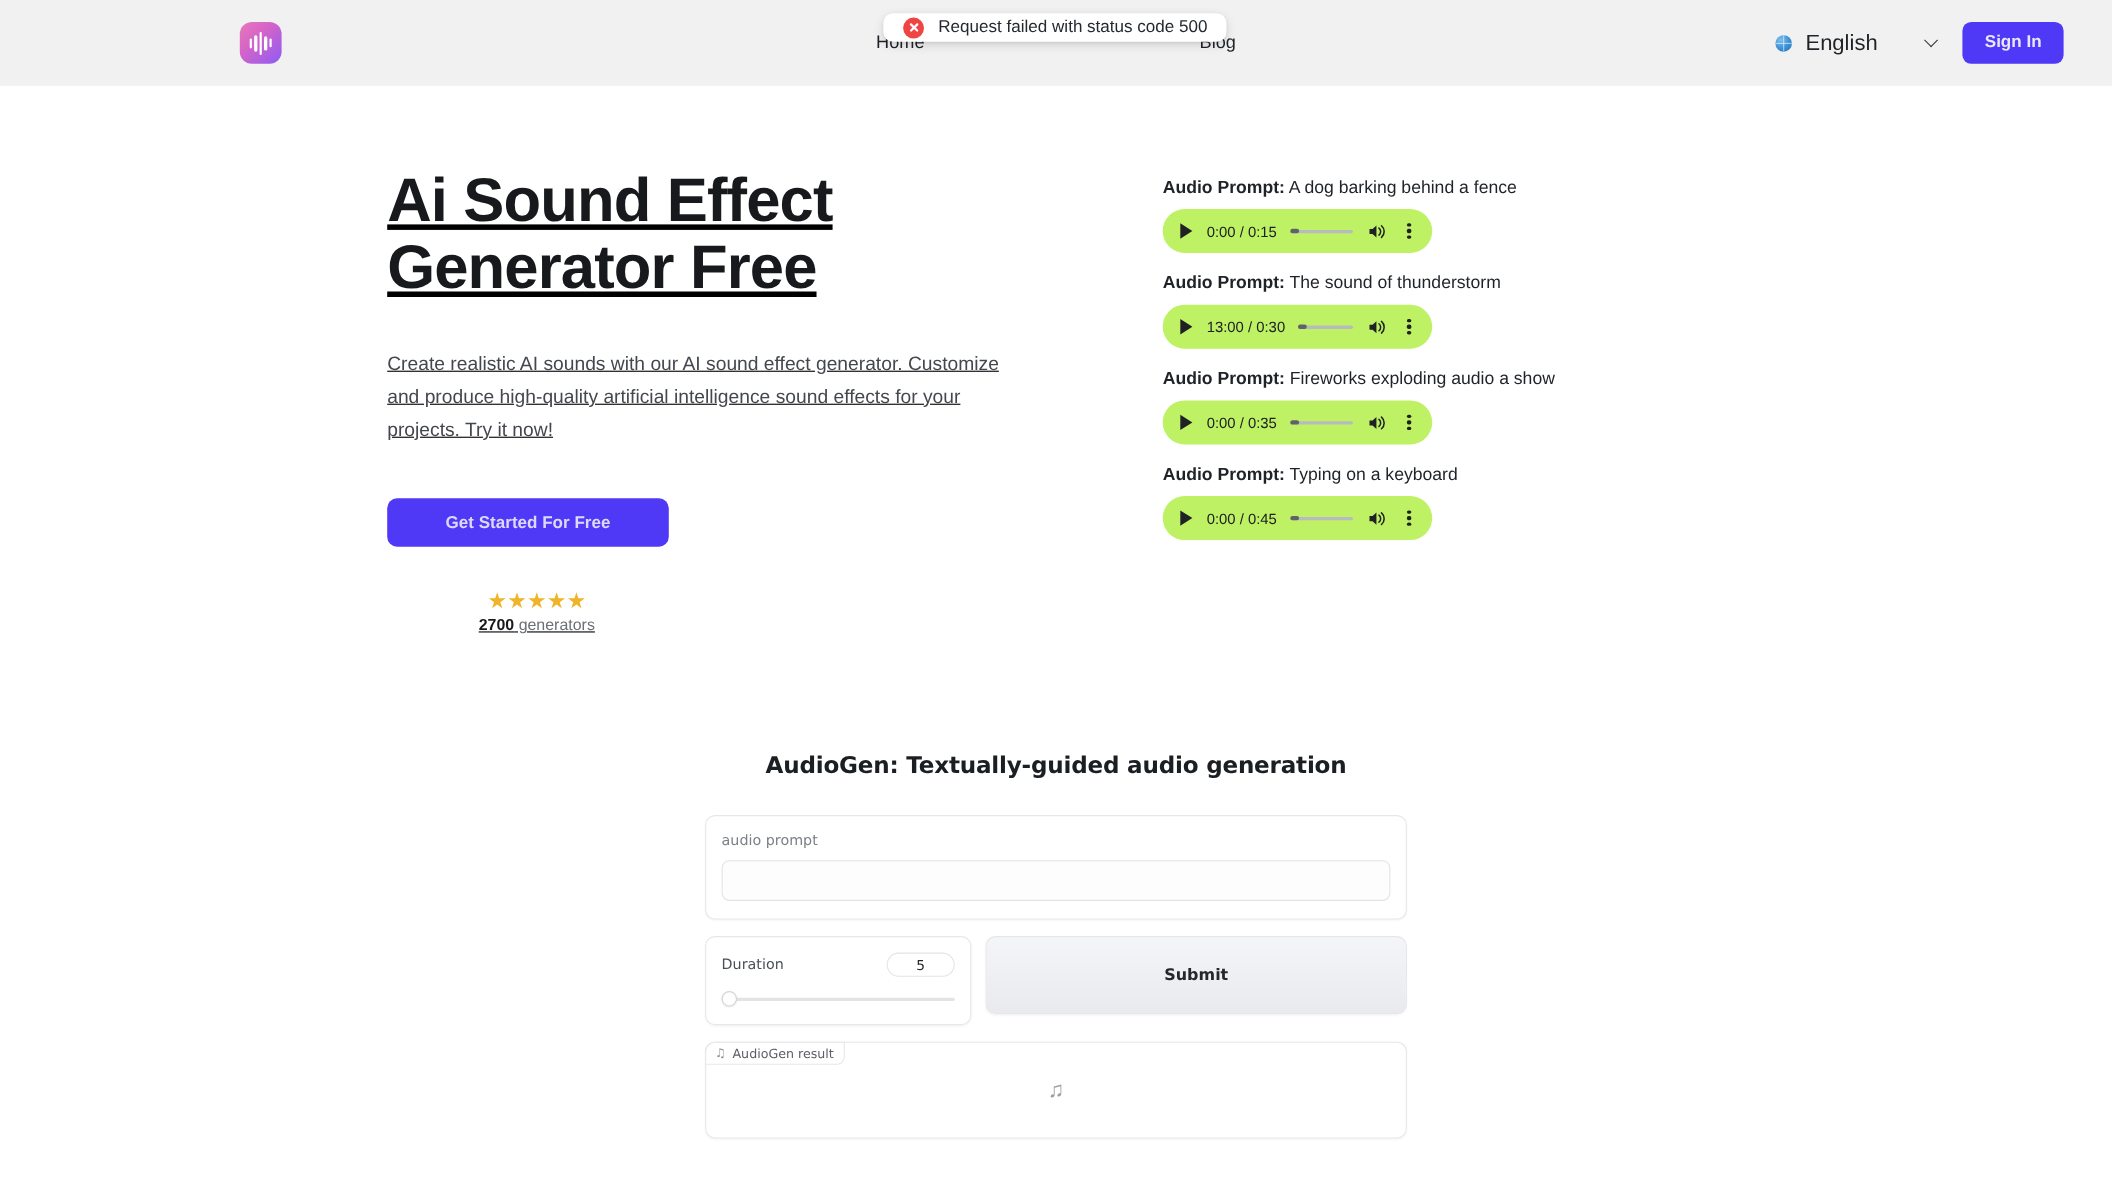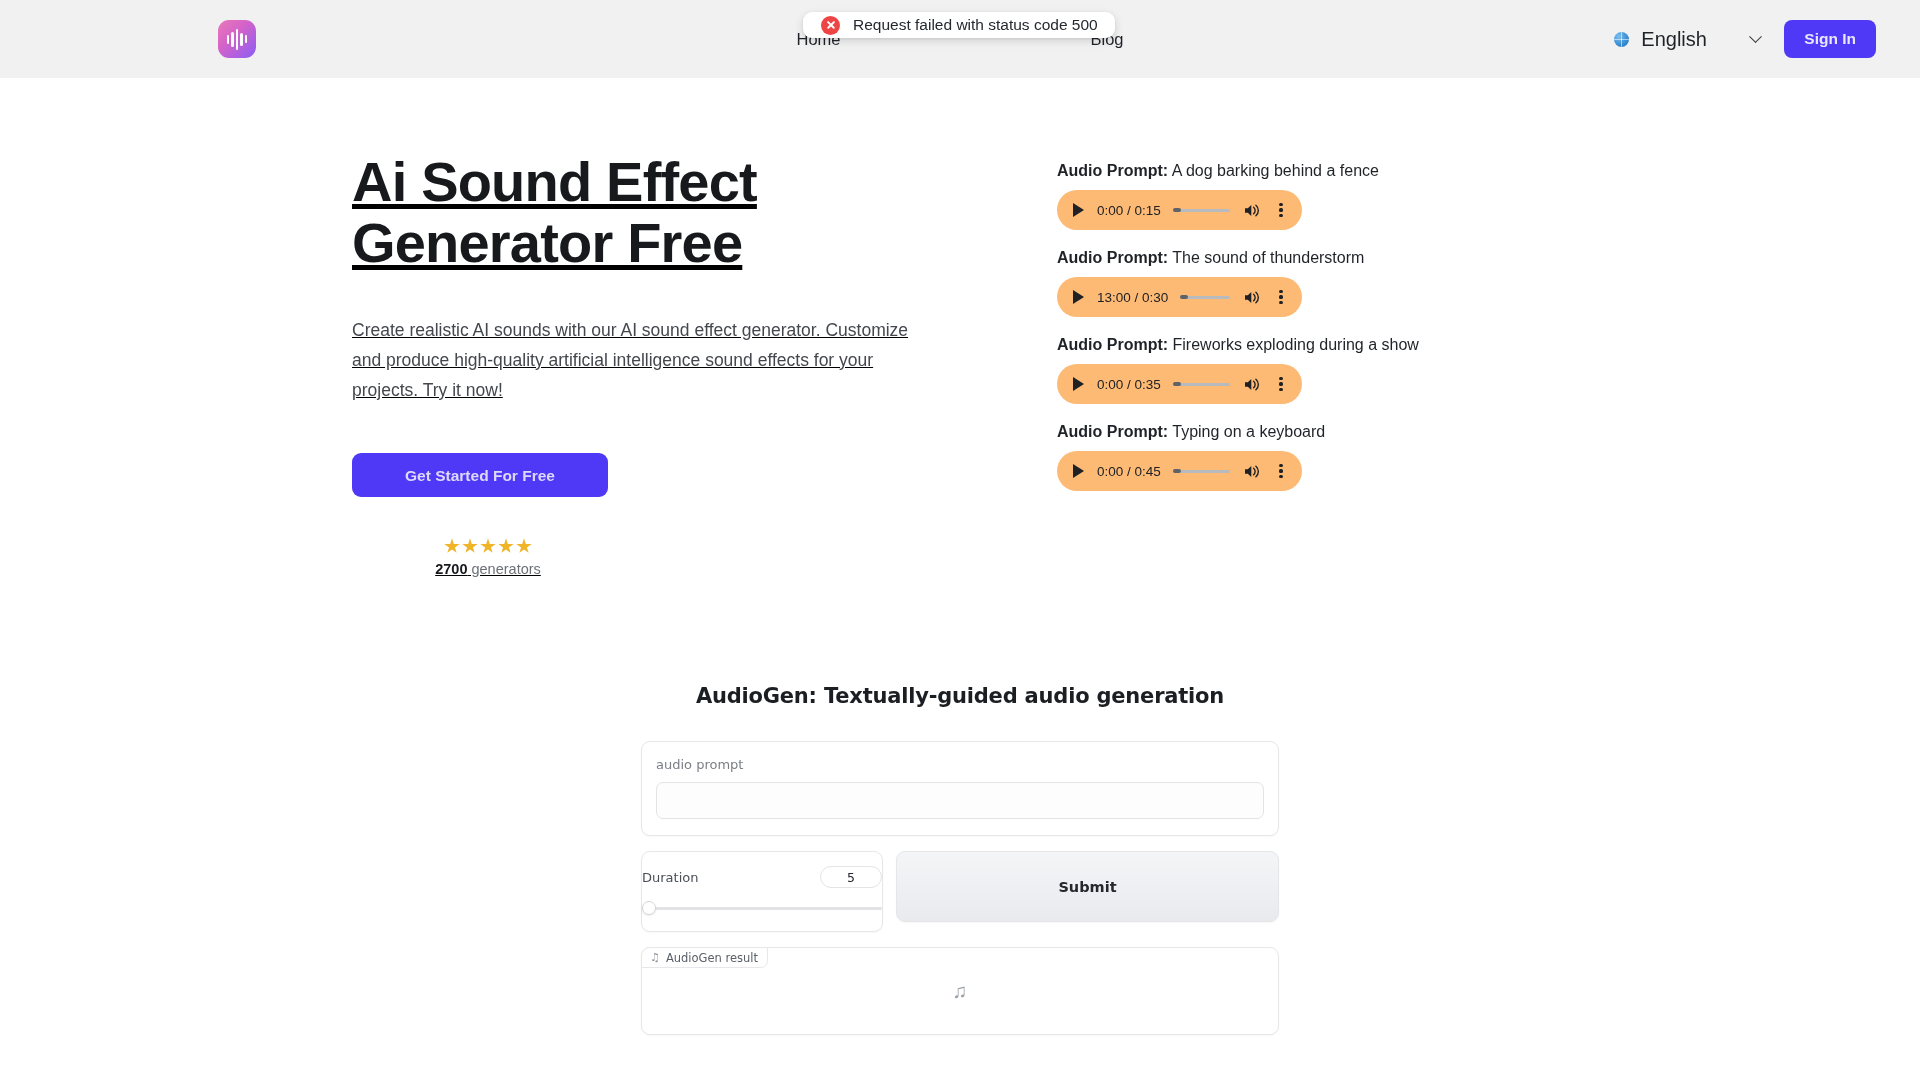--- a/index.html
+++ b/index.html
@@ -241,21 +241,21 @@
     font-size: 16px;
     color: #1f2328;
     margin-bottom: 11px;
     line-height: 1;
   }
   .sample-label b { font-weight: bold; }
 
   .audio-player {
     width: 245px;
     height: 40px;
-    background: #fdba74;
+    background: #bef264;
     border-radius: 20px;
     display: flex;
     align-items: center;
     padding: 0 11px 0 16px;
     gap: 0;
   }
   .ap-play {
     width: 0; height: 0;
     border-left: 11px solid #202124;
     border-top: 7px solid transparent;
@@ -359,21 +359,21 @@
     display: block;
   }
 
   .row-2 {
     margin-top: 15px;
     display: flex;
     gap: 13px;
   }
   .duration-card {
     width: 242px;
-    padding: 14px 0 16px;
+    padding: 14px 14px 16px;
     flex: 0 0 auto;
   }
   .dur-top {
     display: flex;
     align-items: center;
     justify-content: space-between;
   }
   .dur-label {
     font-size: 13px;
     color: #4b4f56;
@@ -561,21 +561,21 @@
         <span class="ap-menu">
             <span></span>
             <span></span>
             <span></span>
           </span>
       </div>
     </div>
 
     <div class="sample">
       <div class="sample-label">
-        <b>Audio Prompt:</b><span> Fireworks exploding during a show</span>
+        <b>Audio Prompt:</b><span> Fireworks exploding audio a show</span>
       </div>
       <div class="audio-player">
         <span class="ap-play"></span>
         <span class="ap-time">0:00 / 0:35</span>
         <span class="ap-bar"></span>
         <span class="ap-vol">
           <svg width="17" height="15" viewBox="0 0 17 15">
               <path d="M1 5.2h2.8L7.3 2v11L3.8 9.8H1z" fill="#202124"></path>
               <path d="M9.6 4.3a4.1 4.1 0 010 6.4" stroke="#202124" stroke-width="1.4" fill="none" stroke-linecap="round"></path>
               <path d="M11.9 2.2a7 7 0 010 10.6" stroke="#202124" stroke-width="1.4" fill="none" stroke-linecap="round"></path>

